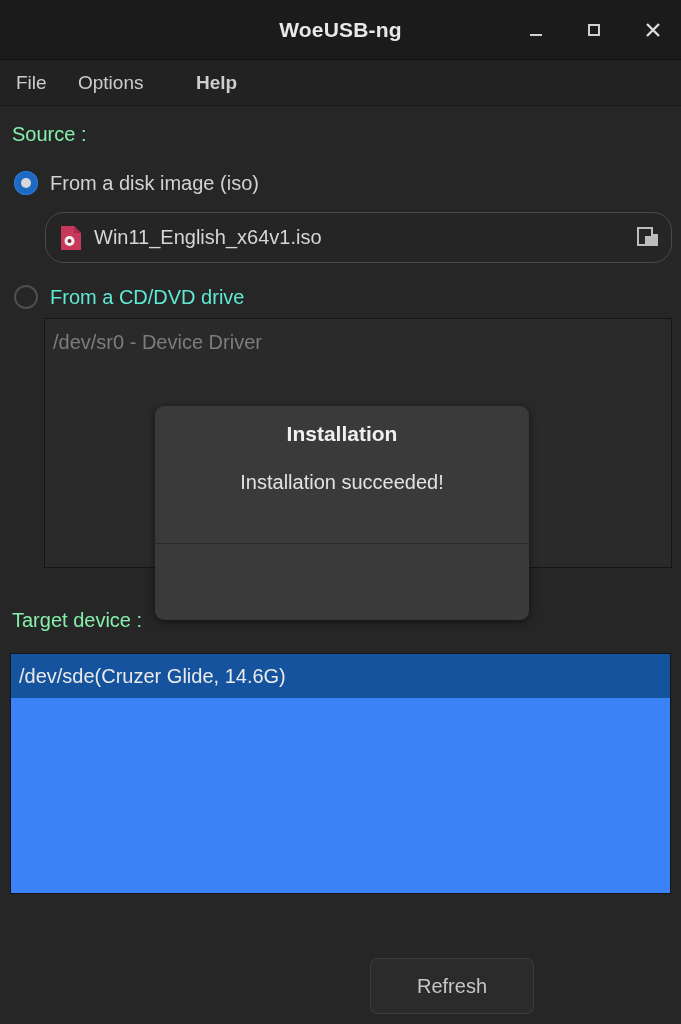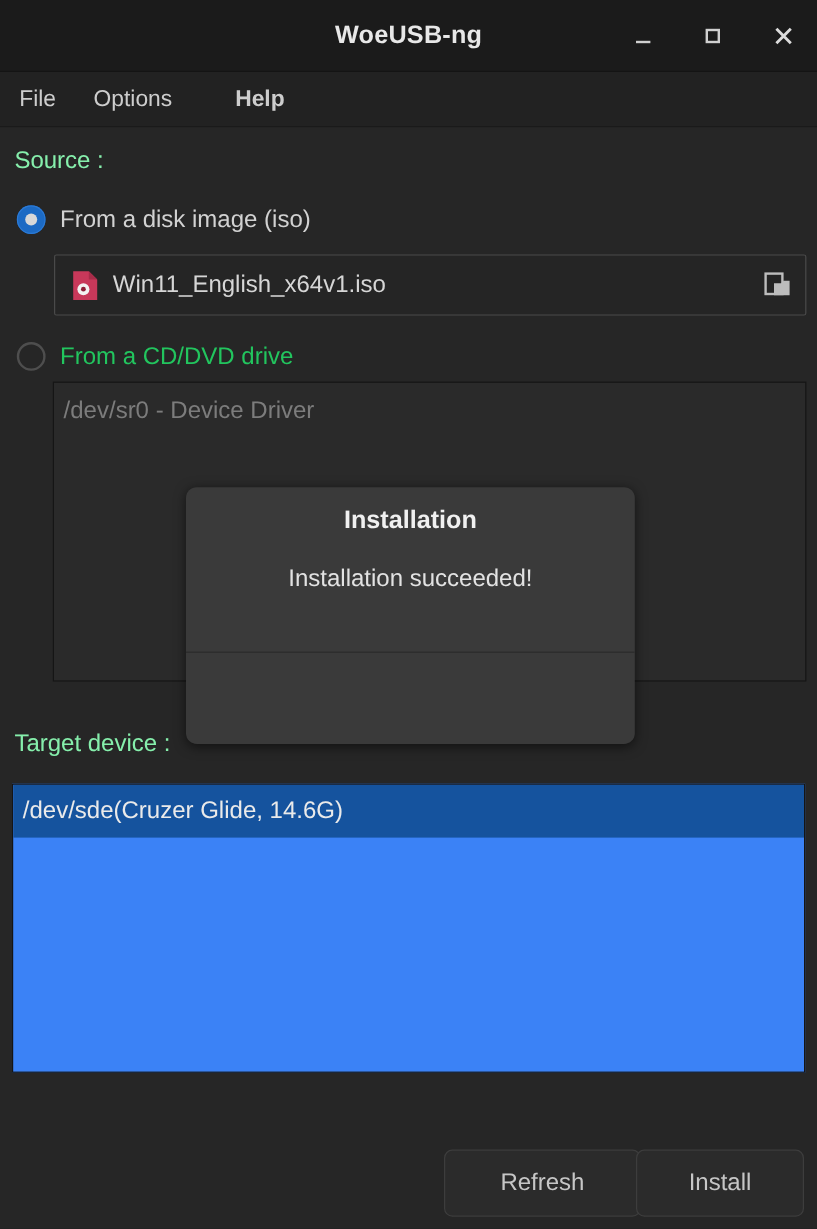--- a/index.html
+++ b/index.html
@@ -118,30 +118,30 @@
   .radio-dot.off {
     background: #262626;
     border: 2px solid #4e4e4e;
   }
   .radio-label {
     margin-left: 12px;
     font-size: 20px;
     color: #d2d2d2;
     white-space: nowrap;
   }
-  .radio-label.dim { color: #22c55e; }
+  .radio-label.dim { color: #5eead4; }
 
   
   #file-picker {
     position: absolute;
     left: 45px; top: 106px;
     width: 627px; height: 51px;
     background: #252525;
     border: 1px solid #4a4a4a;
-    border-radius: 2px;
+    border-radius: 19px;
     display: flex;
     align-items: center;
     cursor: pointer;
   }
   #iso-icon {
     margin-left: 14px;
     width: 22px; height: 26px;
     flex: 0 0 auto;
   }
   #iso-filename {
@@ -332,21 +332,20 @@
 
   <div class="section-label" id="label-target">Target device :</div>
 
   <div id="target-list">
     <div id="target-row-0">
       <span class="cell">/dev/sde(Cruzer Glide, 14.6G)</span>
     </div>
   </div>
 
   <button class="pbtn" id="btn-refresh">Refresh</button>
-  <button class="pbtn" id="btn-install">Install</button>
 
 </div>
 
 <div id="modal">
   <div id="modal-title">Installation</div>
   <div id="modal-message">Installation succeeded!</div>
   <div id="modal-separator"></div>
 </div>
 
 </body></html>

